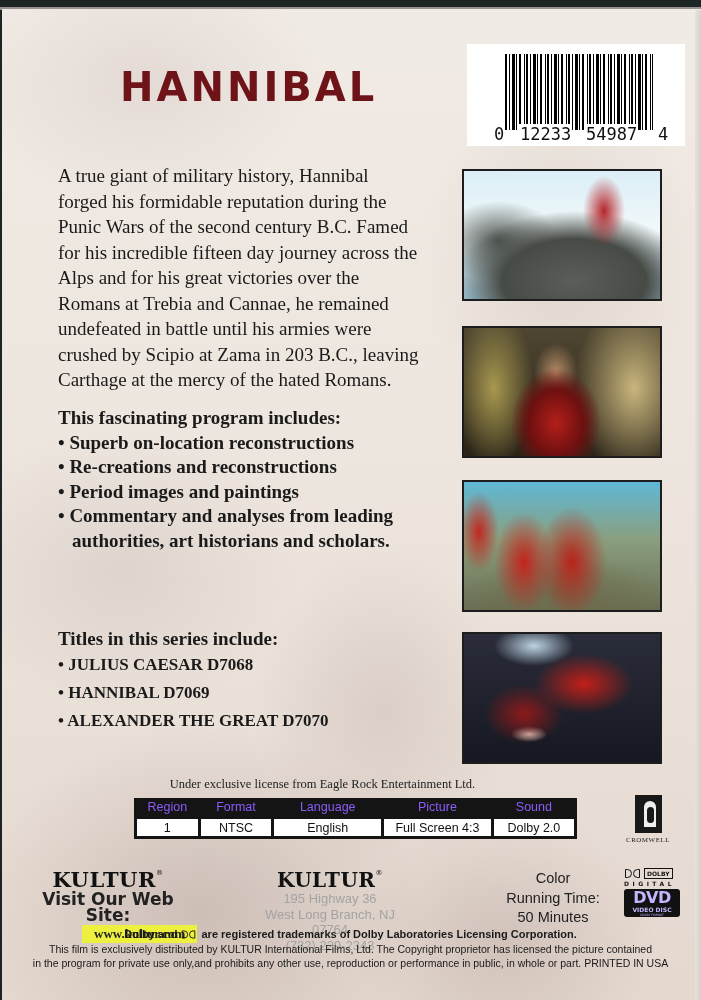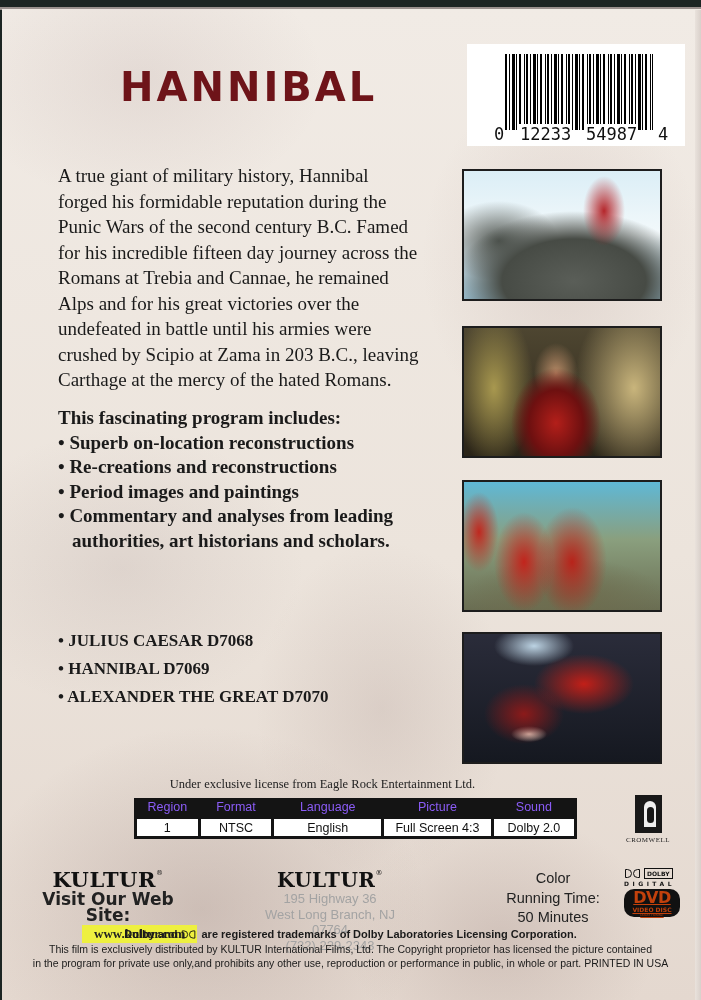--- a/index.html
+++ b/index.html
@@ -148,21 +148,21 @@
   .runtime { position: absolute; left: 498px; top: 869px; width: 110px; text-align: center; font-family: "Liberation Sans", sans-serif; font-size: 14.5px; line-height: 19.5px; color: #222; }
 
   .dolby-logos { position: absolute; left: 624px; top: 868px; width: 60px; }
   .dolby-row { display: flex; align-items: center; gap: 2px; }
   .dd-mark { width: 18px; height: 9px; position: relative; }
   .dd-mark::before, .dd-mark::after { content: ""; position: absolute; top: 0; width: 7px; height: 9px; border: 1.5px solid #111; box-sizing: border-box; }
   .dd-mark::before { left: 1px; border-radius: 0 5px 5px 0; }
   .dd-mark::after { left: 9px; border-radius: 5px 0 0 5px; }
   .dolby-word { border: 1px solid #111; font-family: "DejaVu Sans", sans-serif; font-weight: bold; font-size: 6px; padding: 1px 2px; color: #111; }
   .digital-word { font-family: "DejaVu Sans", sans-serif; font-weight: bold; font-size: 6px; letter-spacing: 3.5px; color: #111; margin-top: 1px; }
-  .dvd-box { margin-top: 2px; width: 56px; height: 28px; background: #111; border-radius: 10px; color: #c2410c; text-align: center; font-family: "DejaVu Sans", sans-serif; text-decoration: underline; }
+  .dvd-box { margin-top: 2px; width: 56px; height: 28px; background: #111; border-radius: 3px; color: #c4b5fd; text-align: center; font-family: "DejaVu Sans", sans-serif; }
   .dvd-box .dvd { font-weight: bold; font-size: 16px; line-height: 18px; letter-spacing: -0.5px; }
   .dvd-box .vd { font-weight: bold; font-size: 6px; line-height: 6px; }
   .dvd-box .vd2 { font-size: 3px; line-height: 4px; }
 
   .trademark { position: absolute; left: 0; top: 928px; width: 701px; text-align: center; font-family: "Liberation Sans", sans-serif; font-weight: bold; font-size: 11px; color: #1a1a1a; }
   .legal { position: absolute; left: 0; top: 943px; width: 701px; text-align: center; font-family: "Liberation Sans", sans-serif; font-size: 10.5px; line-height: 13.5px; color: #1a1a1a; }
 </style>
 </head>
 <body>
 
@@ -180,37 +180,38 @@
     <span style="left:118px;">54987</span>
     <span style="left:190px;">4</span>
   </div>
 </div>
 
 <div class="desc">
   <div>A true giant of military history, Hannibal</div>
   <div>forged his formidable reputation during the</div>
   <div>Punic Wars of the second century B.C. Famed</div>
   <div>for his incredible fifteen day journey across the</div>
+  <div>Alps and for his great victories over the</div>
   <div>Romans at Trebia and Cannae, he remained</div>
-  <div>Alps and for his great victories over the</div>
   <div>undefeated in battle until his armies were</div>
   <div>crushed by Scipio at Zama in 203 B.C., leaving</div>
   <div>Carthage at the mercy of the hated Romans.</div>
 </div>
 
 <div class="program">
   <div>This fascinating program includes:</div>
   <div class="item">• Superb on-location reconstructions</div>
   <div class="item">• Re-creations and reconstructions</div>
   <div class="item">• Period images and paintings</div>
   <div class="item">• Commentary and analyses from leading</div>
   <div class="cont">authorities, art historians and scholars.</div>
 </div>
 
 <div class="series">
+  <div class="head">Titles in this series include:</div>
   <div class="item">• JULIUS CAESAR  D7068</div>
   <div class="item">• HANNIBAL  D7069</div>
   <div class="item">• ALEXANDER THE GREAT  D7070</div>
 </div>
 
 <div class="photo photo1"></div>
 <div class="photo photo2"></div>
 <div class="photo photo3"></div>
 <div class="photo photo4"></div>
 

